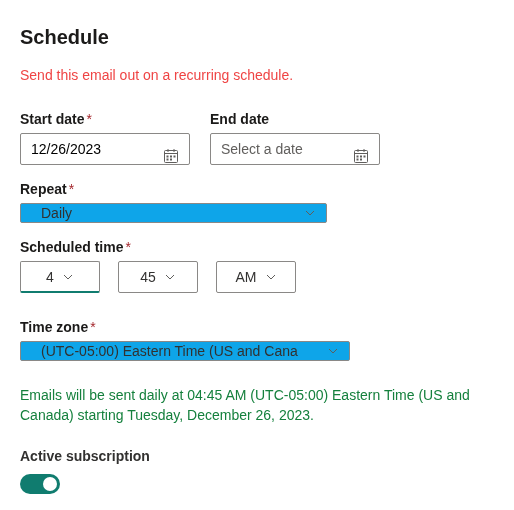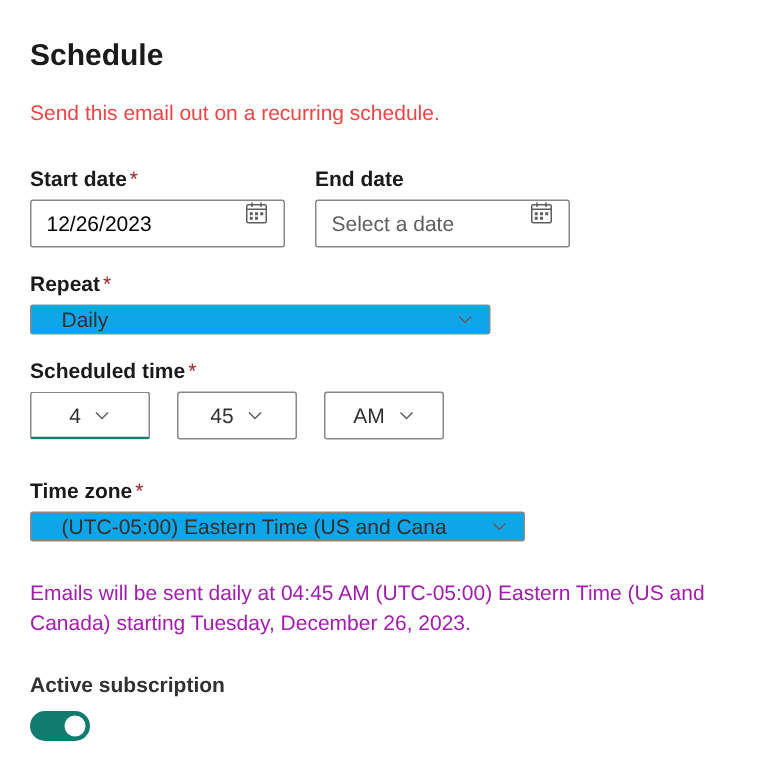--- a/index.html
+++ b/index.html
@@ -39,21 +39,21 @@
     margin-bottom: 6px;
   }
   .required {
     color: #a4262c;
     margin-left: 2px;
     font-weight: normal;
   }
   .input-wrap {
     position: relative;
     display: flex;
-    align-items: flex-start;
+    align-items: flex-end;
     border: 1px solid #8a8886;
     border-radius: 2px;
     height: 32px;
     background: #fff;
   }
   .input-wrap input {
     border: none;
     outline: none;
     padding: 0 10px;
     height: 100%;
@@ -104,21 +104,21 @@
     border: 1px solid #8a8886;
     border-radius: 2px;
     height: 32px;
     padding: 0 14px;
     cursor: pointer;
     min-width: 80px;
   }
   .time-box.active { border-bottom: 2px solid #107c6f; }
   .summary {
     font-size: 14px;
-    color: #a21caf;
+    color: #15803d;
     line-height: 1.45;
     margin: 8px 0 22px 0;
   }
   .toggle-row { margin-top: 4px; }
   .toggle-label {
     font-weight: 700;
     font-size: 14px;
     margin-bottom: 10px;
   }
   .toggle {

